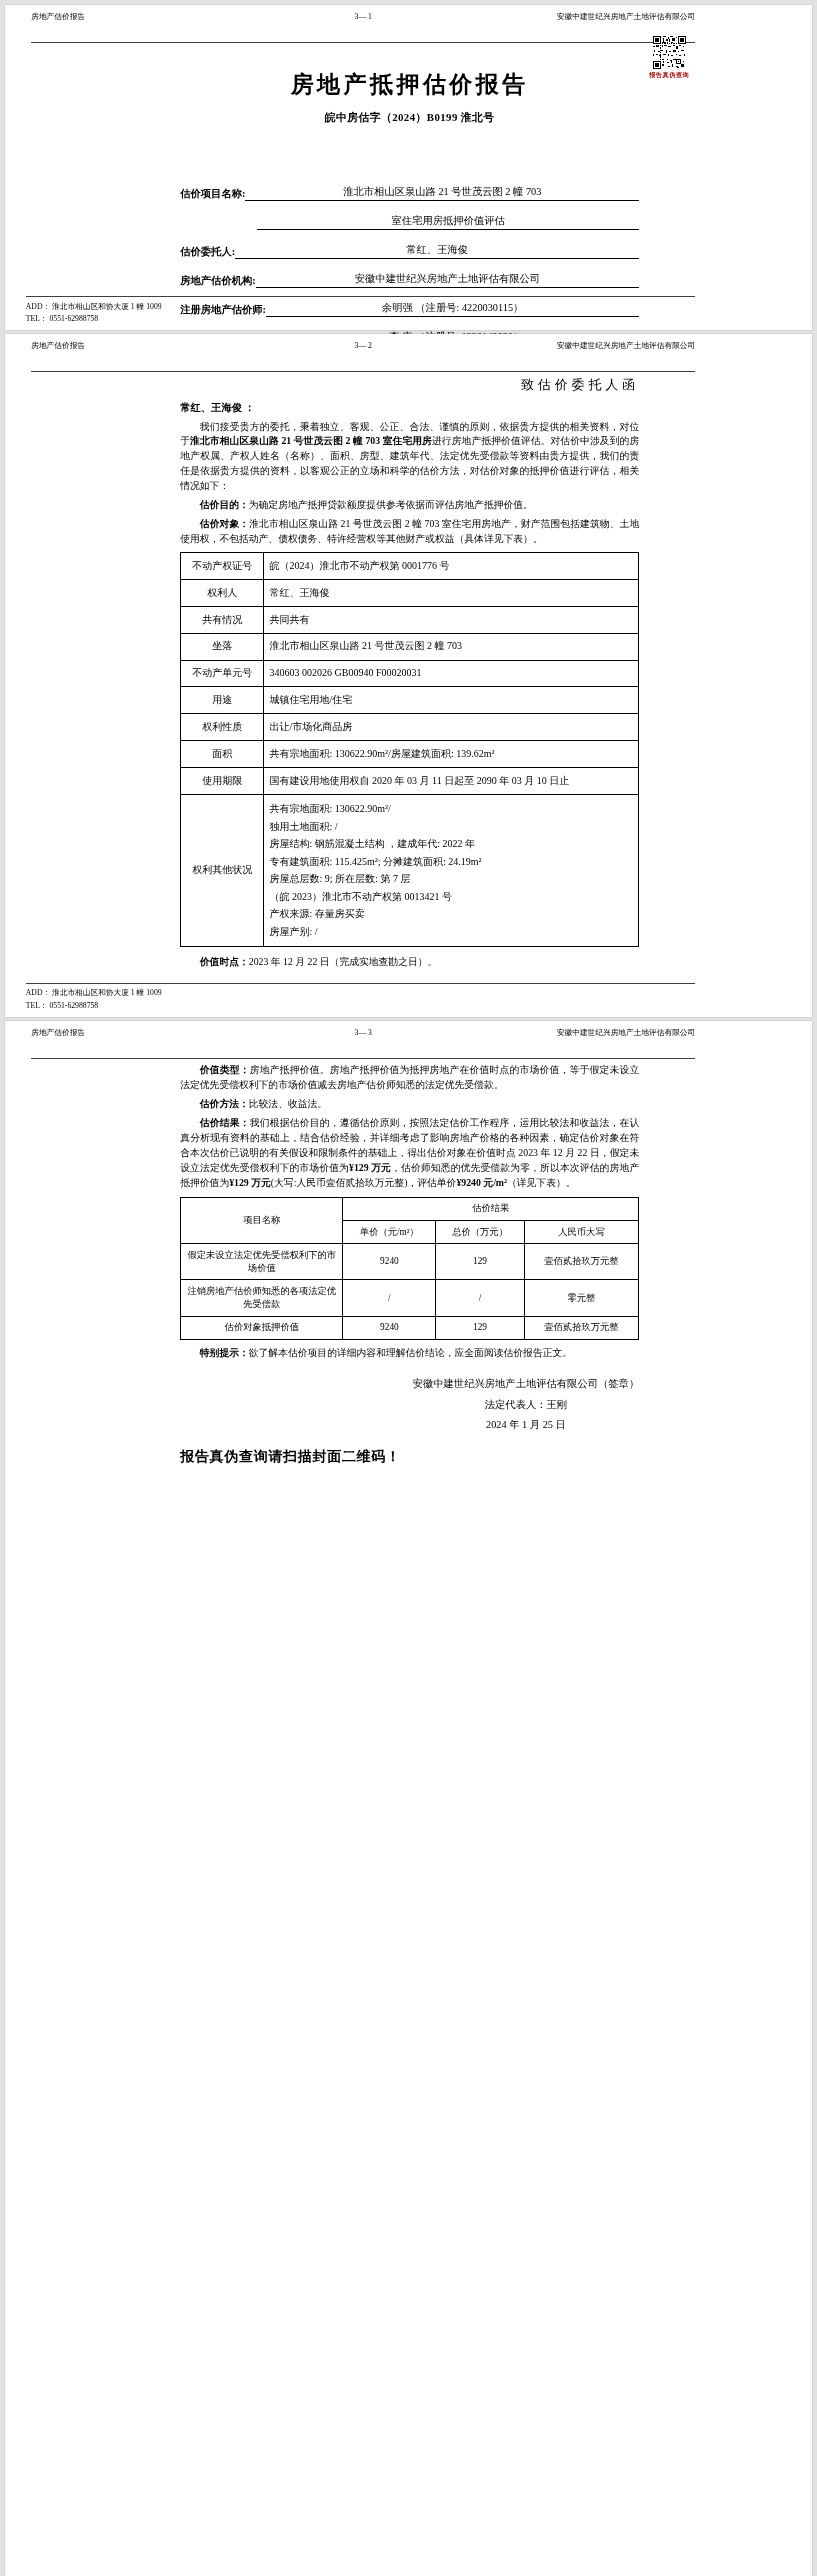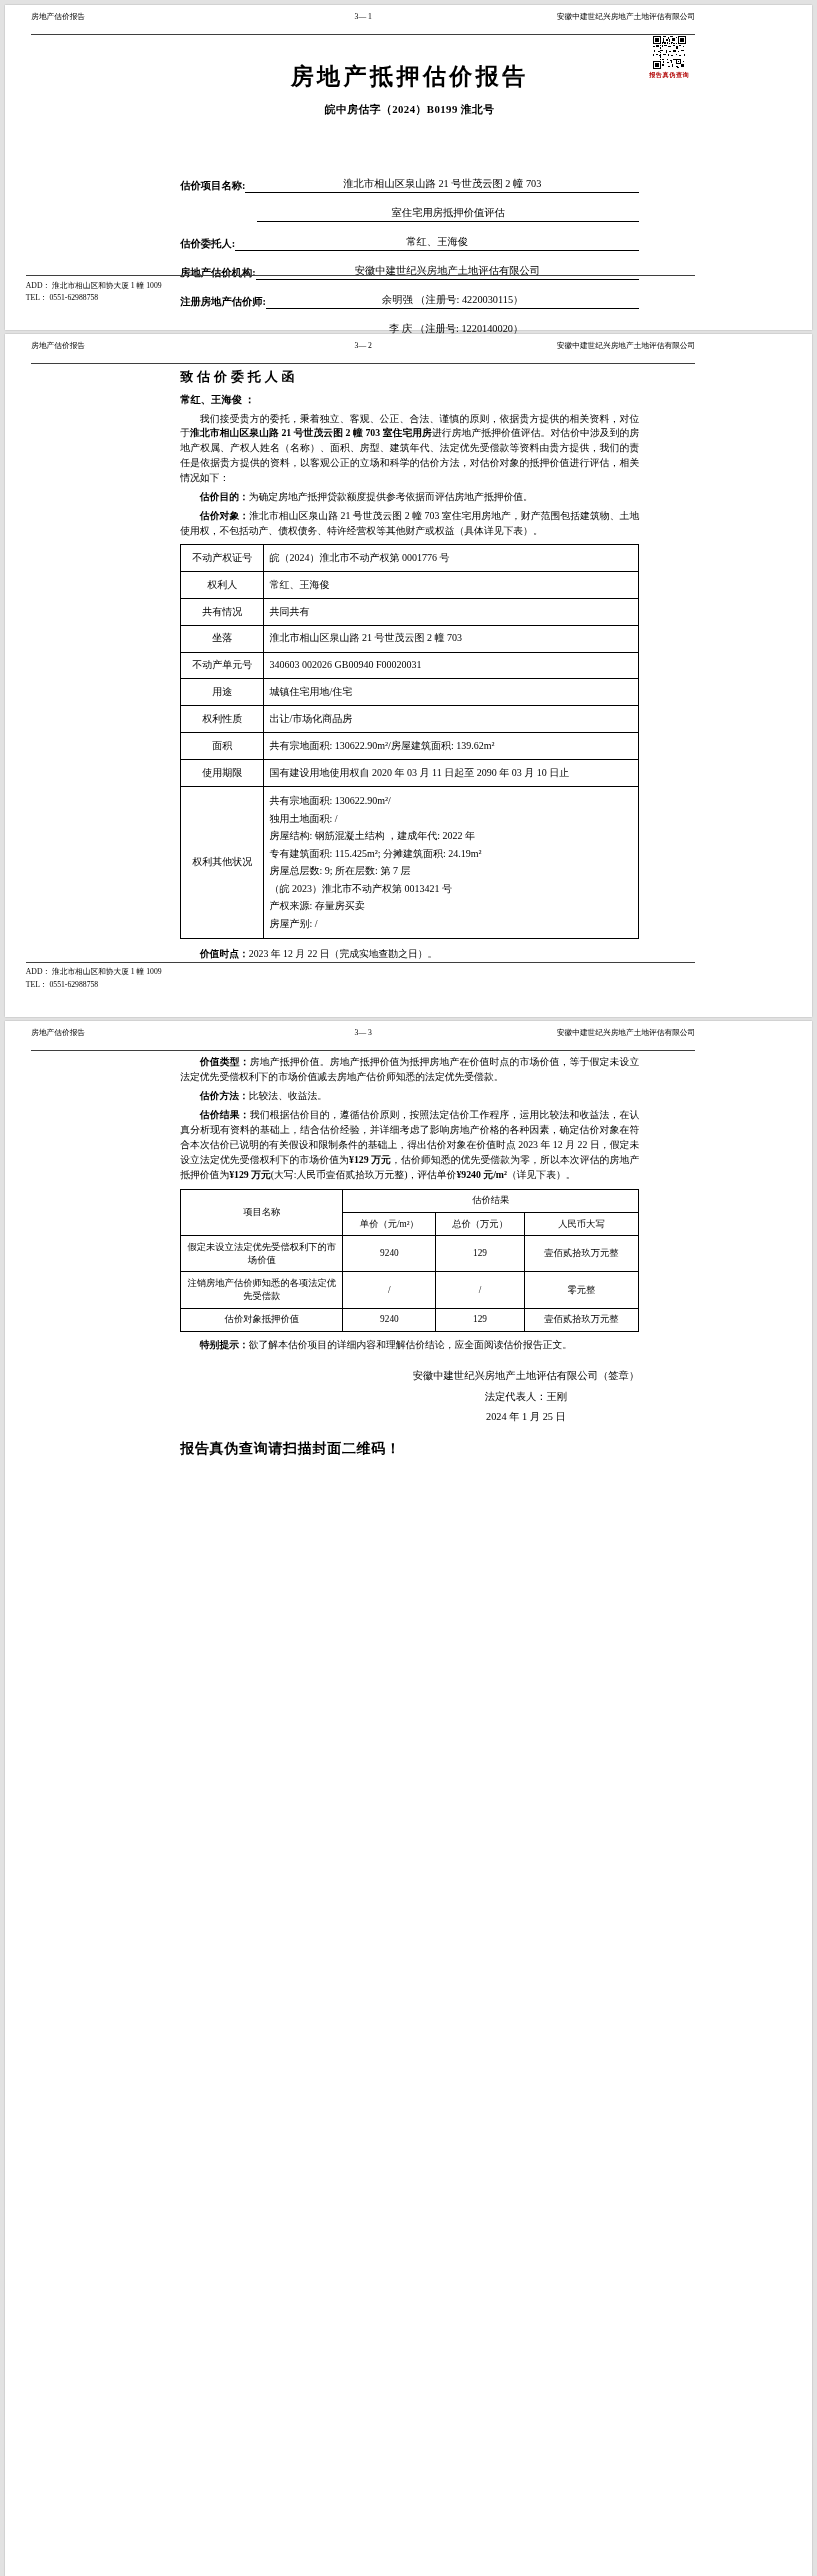--- a/index.html
+++ b/index.html
@@ -9,50 +9,50 @@
     font-family:"Liberation Serif","DejaVu Serif",serif;
     color:#000;
   }
   .sheet{position:absolute;left:5.2px;width:807px;background:#ffffff;box-shadow:0 0 1.5px rgba(0,0,0,.25);}
   #sheet1{top:5.2px;height:325px;}
   #sheet2{top:334px;height:683px;}
   #sheet3{top:1021px;height:2272px;}
 
   
   .phead{
-    margin:0 117px 0 26px;padding-top:7.2px;padding-bottom:12px;
+    margin:0 117px 0 26px;padding-top:7.2px;padding-bottom:20px;
     display:flex;align-items:baseline;
     font-size:7.7px;border-bottom:1px solid #3f3f3f;
   }
   .phead .l{width:216px;}
   .phead .c{flex:1;text-align:center;}
   .phead .r{width:216px;text-align:right;}
   .pfoot{
-    position:absolute;bottom:26px;left:20.6px;right:117px;
+    position:absolute;bottom:5px;left:20.6px;right:117px;
     border-top:1px solid #3f3f3f;padding-top:3.6px;
     font-size:7.7px;line-height:1.6;
   }
 
   
   .col{margin-left:175px;width:459px;}
 
   
   .qrbox{position:absolute;top:31px;right:121px;width:44px;text-align:center;}
   .qrbox svg{width:33px;height:33px;display:block;margin:0 auto;}
   .qrcap{color:#b00000;font-size:6.2px;font-weight:bold;margin-top:1.5px;letter-spacing:0.5px;}
   .title{text-align:center;font-size:23px;font-weight:bold;letter-spacing:.15em;margin-top:26px;}
   .subtitle{text-align:center;font-size:10.8px;font-weight:bold;margin-top:10.3px;letter-spacing:.04em;}
   .fields{margin-top:60px;font-size:10.3px;}
   .frow{display:flex;align-items:flex-end;margin-bottom:13px;}
   .frow .lbl{font-weight:bold;white-space:nowrap;}
   .frow .spacer{width:77px;}
   .frow .val{flex:1;border-bottom:0.8px solid #000;text-align:center;padding:0 2.1px 1px;}
 
   
-  .h2{text-align:left;font-size:13px;font-weight:bold;letter-spacing:.3em;margin:4.1px 0 0;}
+  .h2{text-align:right;font-size:13px;font-weight:normal;letter-spacing:.3em;margin:4.1px 0 0;}
   .salut{font-size:10.3px;font-weight:bold;margin-top:7.2px;}
   p.body{font-size:9.8px;line-height:1.52;text-align:justify;text-indent:2em;margin:4.1px 0;}
   p.body b{font-weight:bold;}
 
   table.ptable{width:100%;border-collapse:collapse;margin-top:5.2px;font-size:10px;}
   table.ptable td{border:0.5px solid #000;padding:5.7px 5.2px;line-height:1.45;vertical-align:middle;}
   table.ptable td.lbl{width:76px;text-align:center;padding:5.7px 3.1px;}
   table.ptable td.other div{padding:1.5px 0;}
 
   table.rtable{width:100%;border-collapse:collapse;margin:6.2px 0;font-size:9.3px;text-align:center;}

